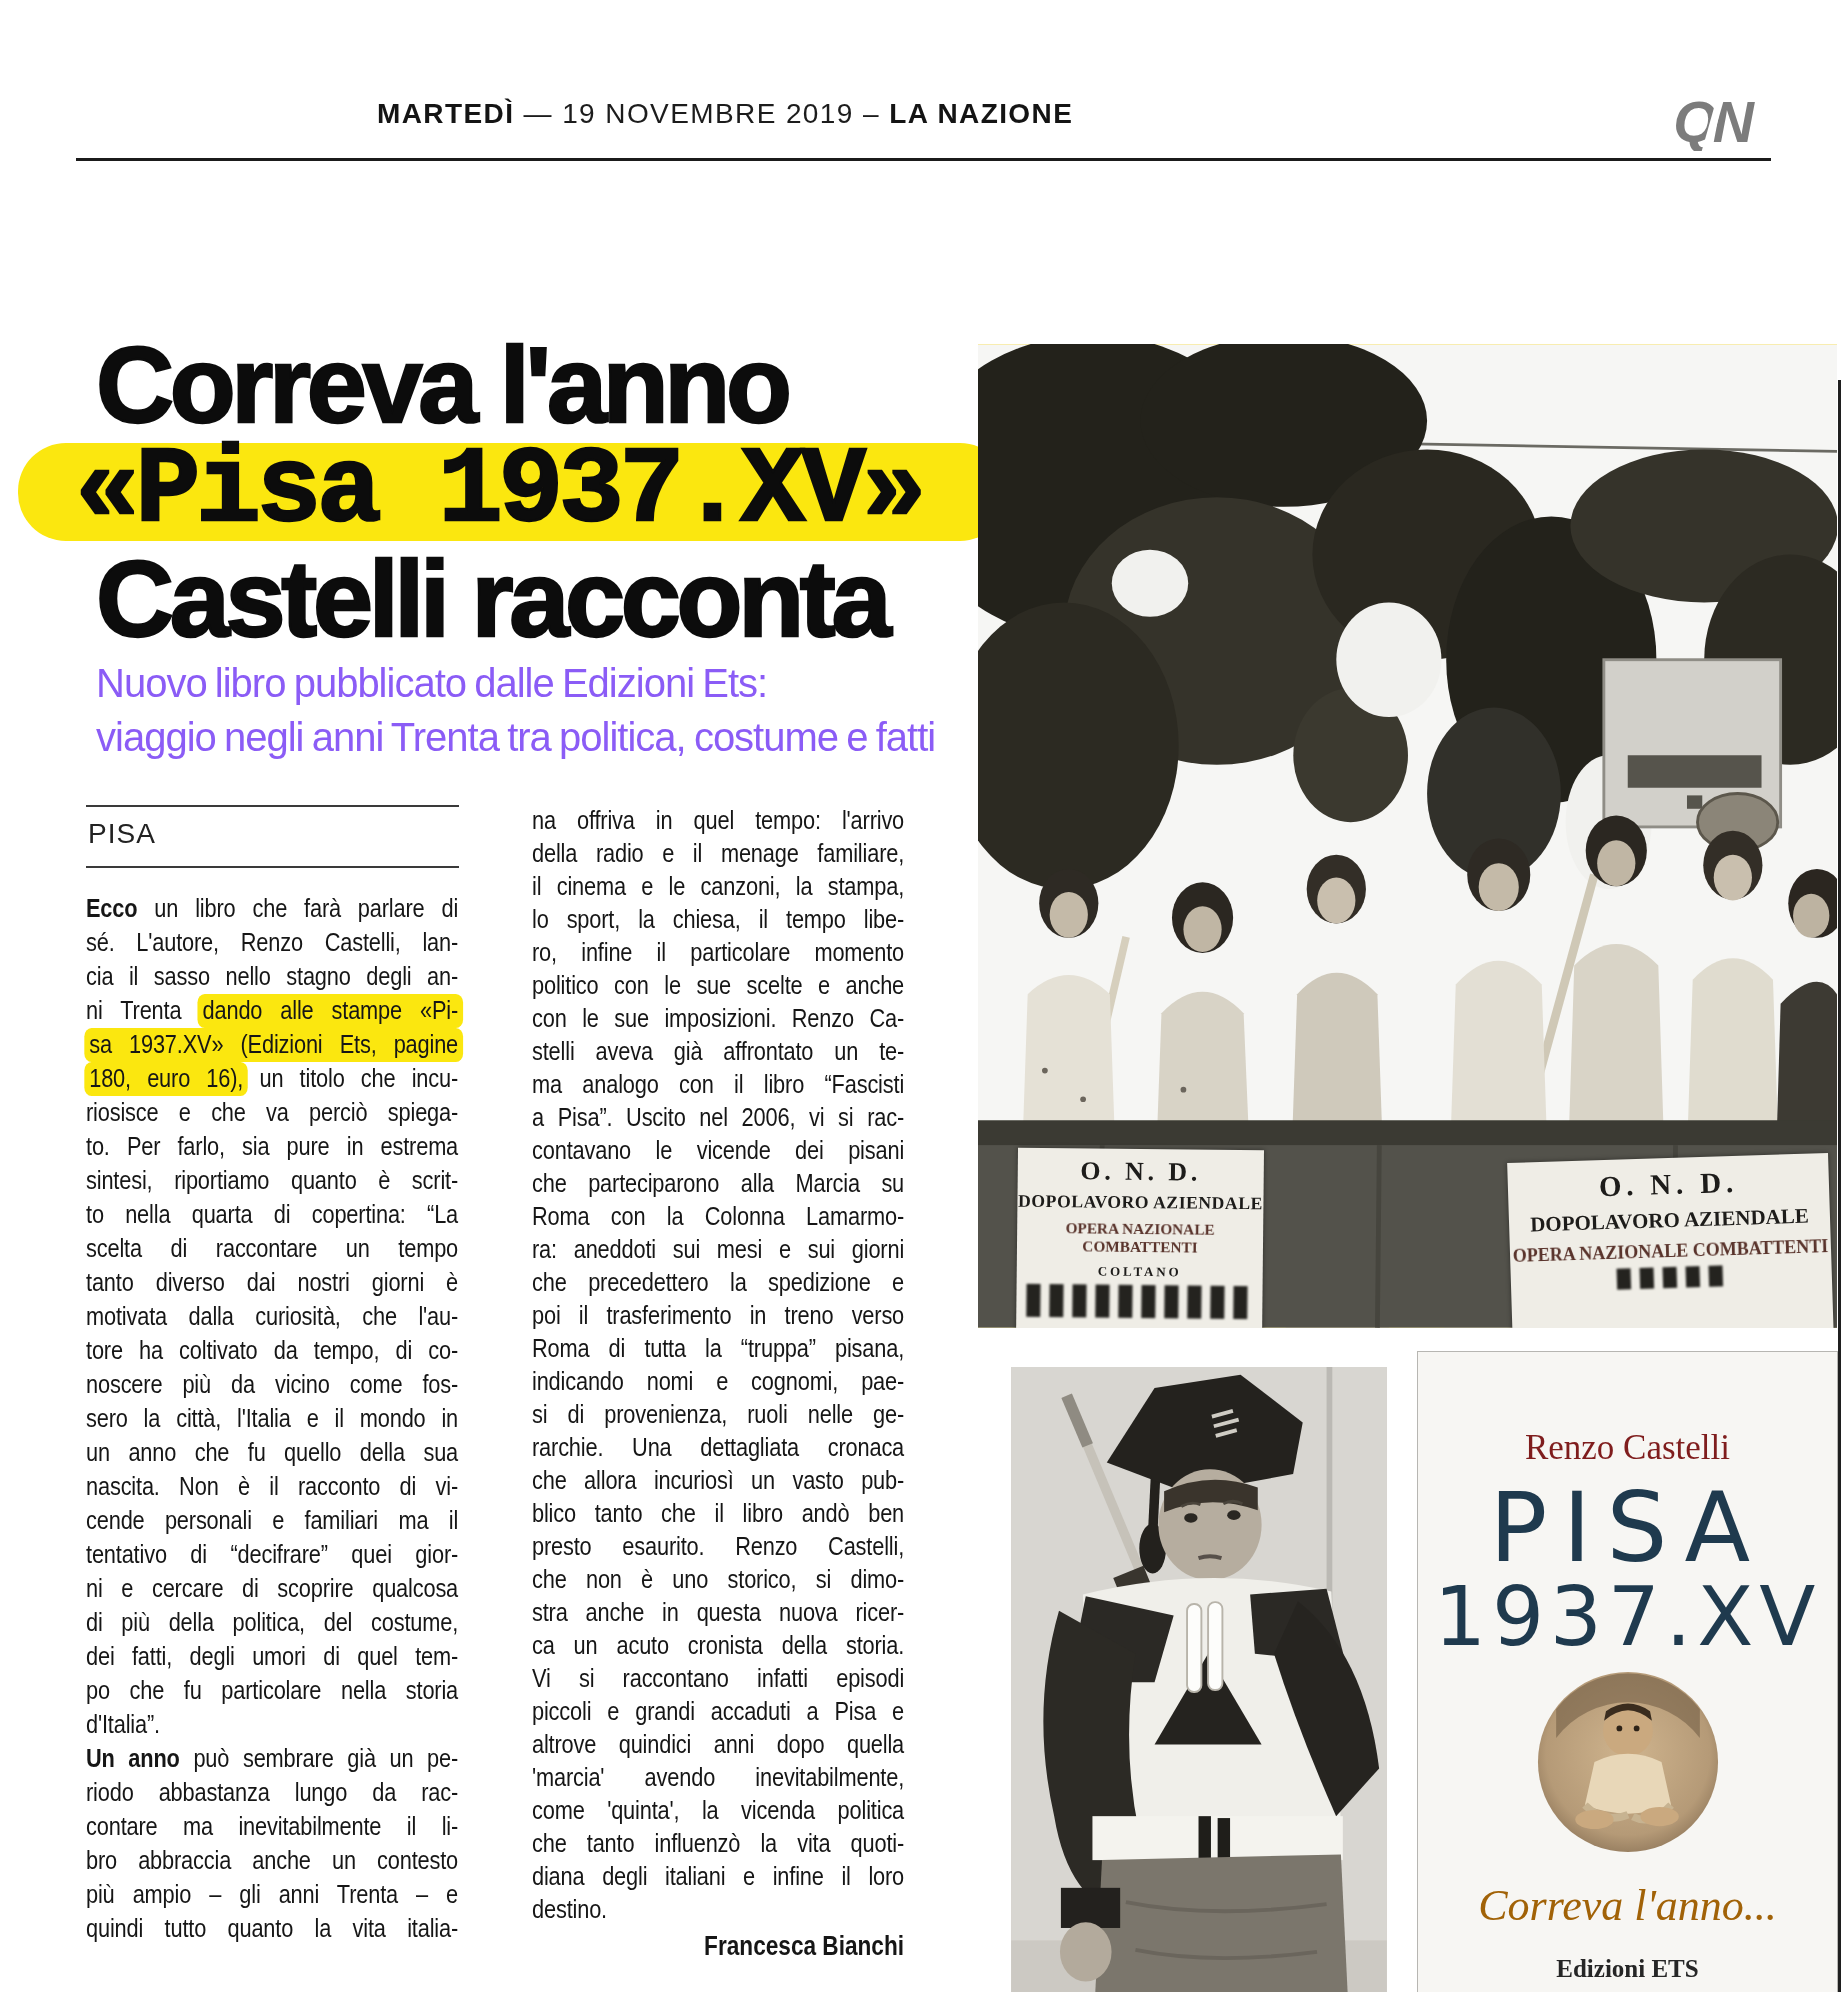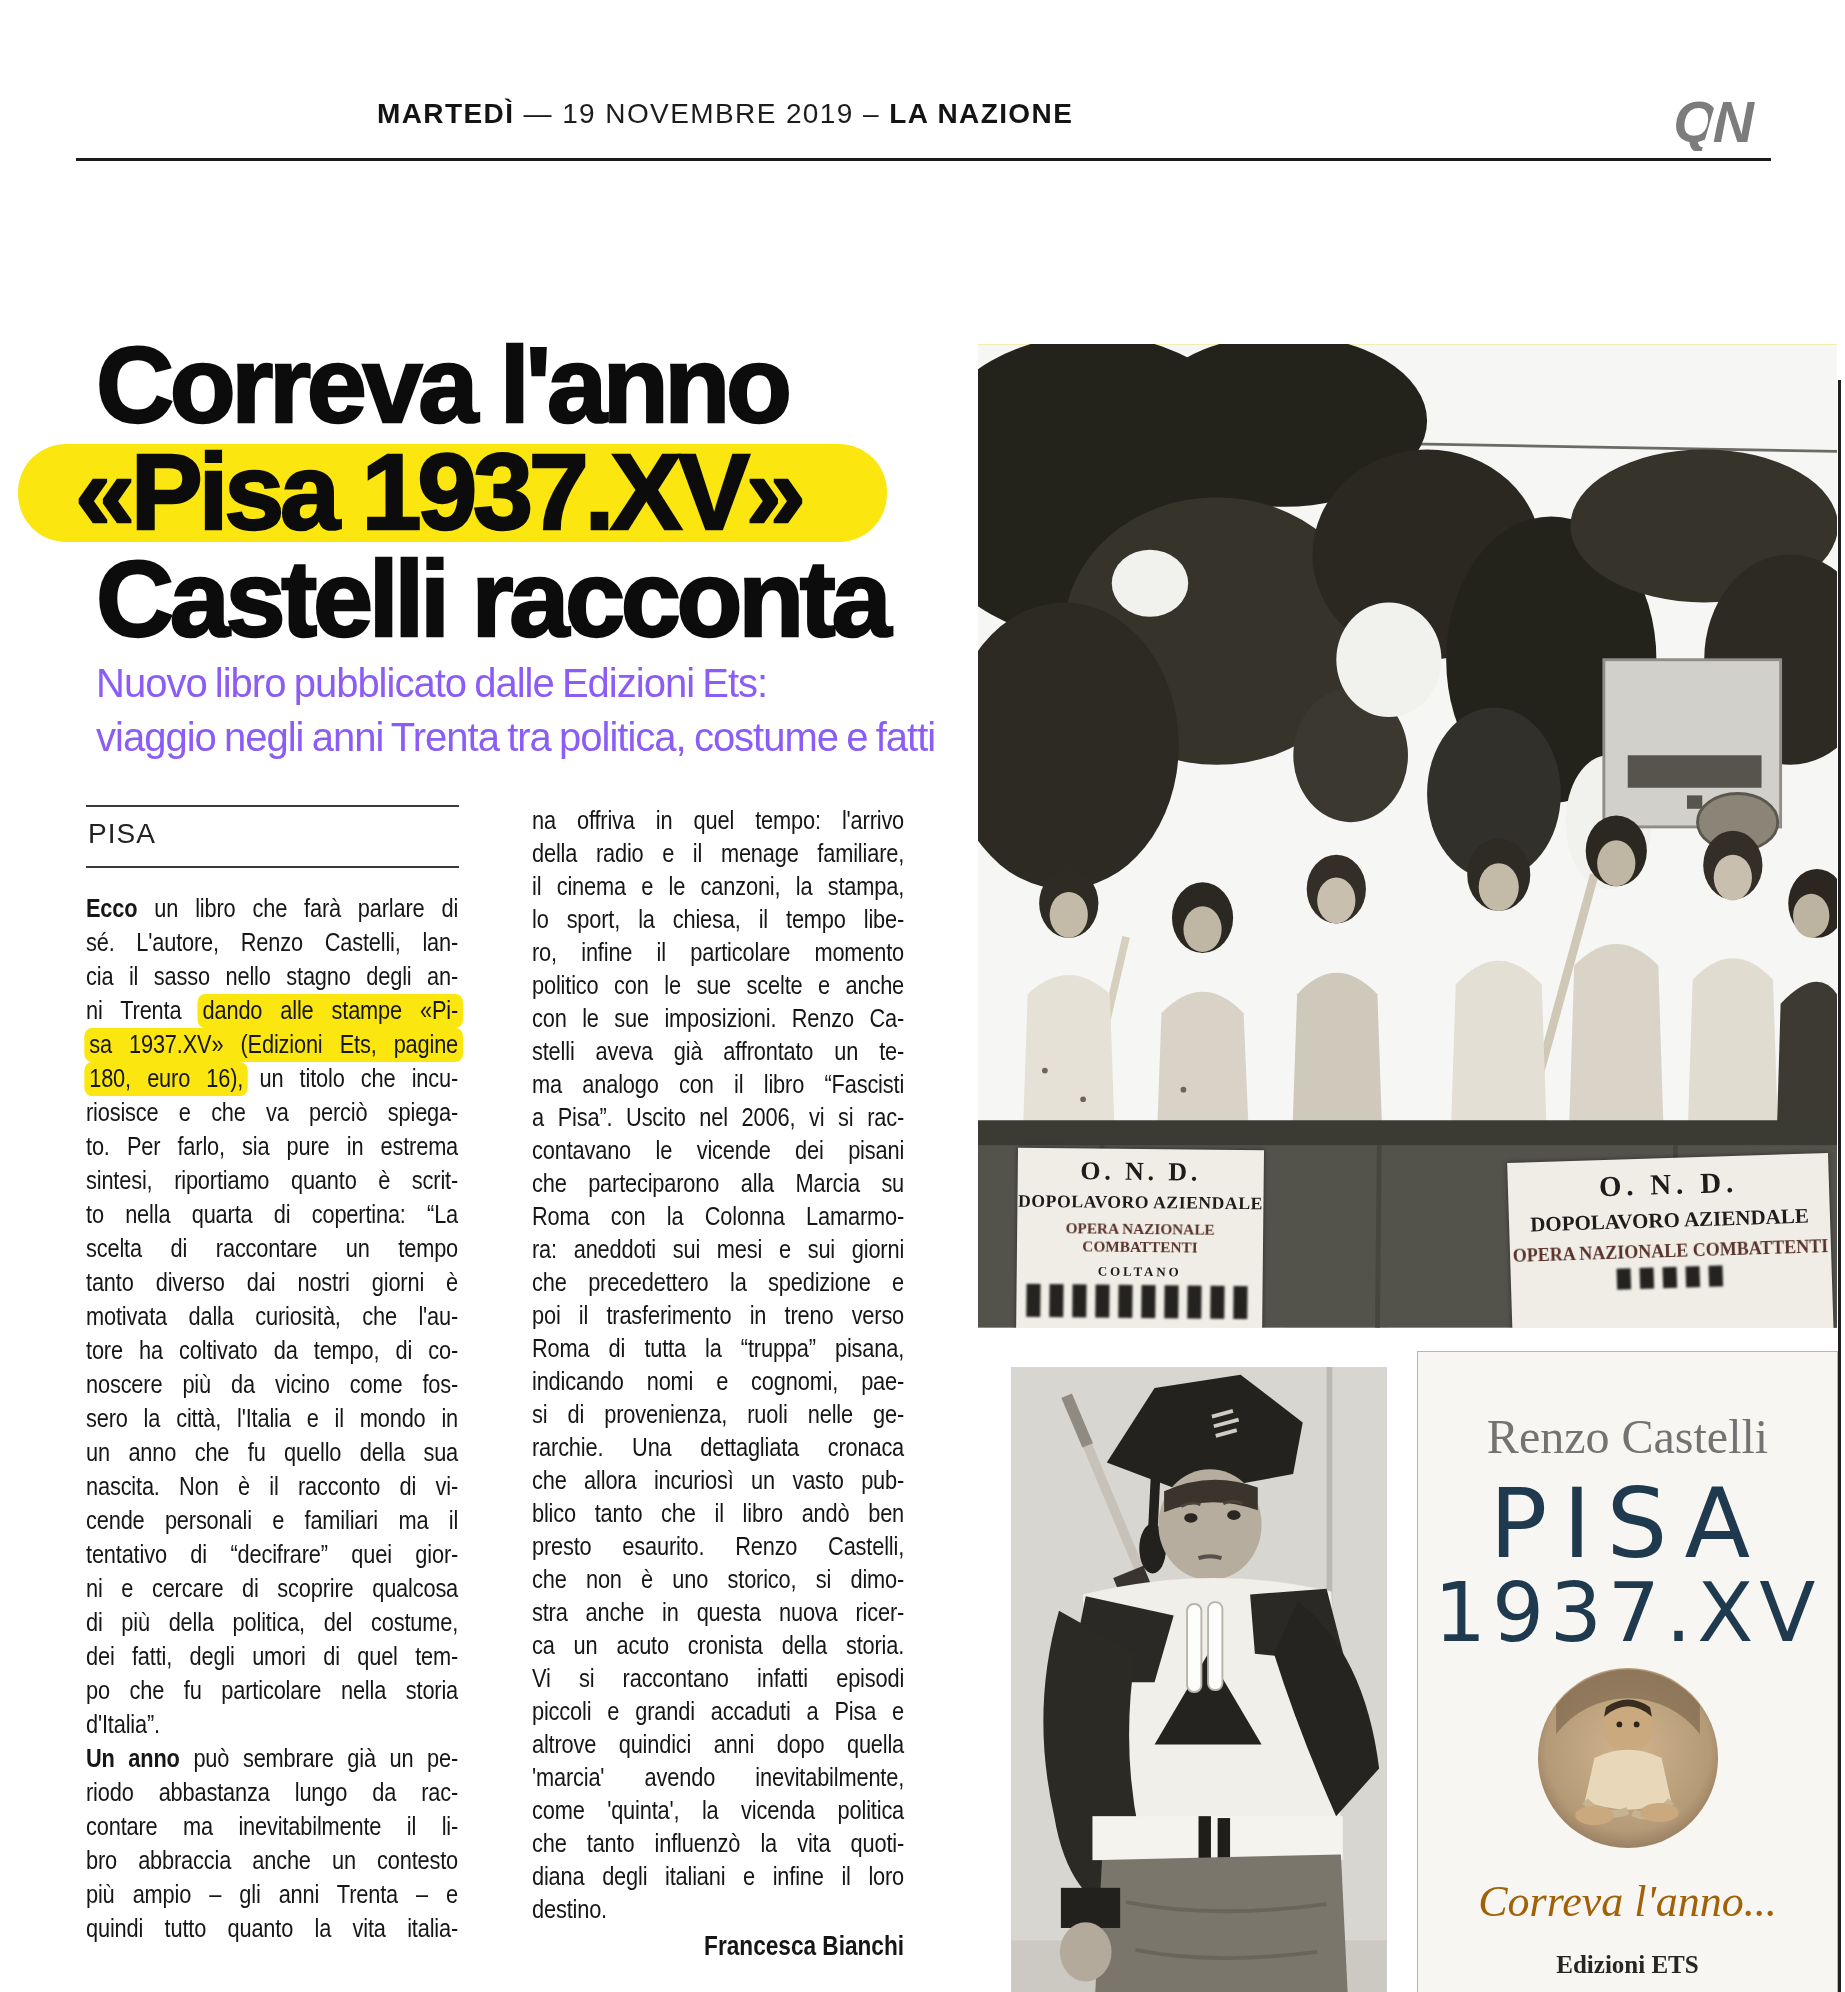--- a/index.html
+++ b/index.html
@@ -11,21 +11,21 @@
   .dateline{left:377px;top:98px;font-size:28px;letter-spacing:1.4px;color:#141414;white-space:nowrap;}
   .dateline .hb{font-weight:700;}
   .dateline .hn{font-weight:400;color:#1c1c1c;}
   .head-rule{left:76px;top:158px;width:1695px;height:2.9px;background:#1b1b1b;}
   .qn{left:1673px;top:94px;width:105px;height:57px;}
 
   
   .headline{left:96px;top:331px;width:879px;}
   .hl-line{margin:0;font-size:108px;line-height:107px;font-weight:700;letter-spacing:-4.3px;
            color:#0c0c0c;-webkit-text-stroke:2.4px #0c0c0c;white-space:nowrap;}
-  .hl-line2{margin-left:-21px;}
+  .hl-line2{margin-left:-21px;font-family:Liberation Mono, monospace;}
   .hl-pill{display:inline-block;background:#fbe70f;border-radius:48px;line-height:92px;
            padding:1.9px 86px 3.8px 57px;margin-left:-57px;}
   .subtitle{left:96px;top:656px;width:1051px;font-size:40px;line-height:54px;letter-spacing:-1px;
             word-spacing:-1.9px;color:#8b5cf6;}
 
   
   .krule{left:86px;height:1.9px;width:373px;background:#3a3a3a;}
   .kicker{left:88px;top:818px;font-size:28px;letter-spacing:1px;color:#222;}
 
   
@@ -58,21 +58,21 @@
           filter:blur(1.1px);}
   .smudge.small{width:34%;height:21px;}
 
   
   .photo-kid{left:1011px;top:1367px;width:376px;height:625px;overflow:hidden;background:#d8d6d1;}
 
   
   .book{left:1417px;top:1351px;width:419px;height:641px;background:#f7f6f3;
         border:1.9px solid #b7b6b2;border-bottom:none;text-align:center;
         font-family:"Liberation Serif",serif;overflow:hidden;}
-  .book .author{margin-top:57px;font-size:48px;color:#737373;}
+  .book .author{margin-top:76px;font-size:35px;color:#7f1d1d;}
   .book .t1{margin-top:13.4px;font-size:96px;line-height:94px;color:#1f3a4e;letter-spacing:15.3px;
             font-family:"DejaVu Sans",sans-serif;}
   .book .t2{font-size:82px;line-height:84px;color:#1f3a4e;letter-spacing:5.7px;
             font-family:"DejaVu Sans",sans-serif;}
   .book .tagline{margin-top:23px;font-size:44px;font-style:italic;color:#a16207;}
   .book .publisher{margin-top:24px;font-size:25px;font-weight:700;color:#262626;}
 
   .vrule{left:1838px;top:380px;width:2.9px;height:1612px;background:#1f1f1f;}
 </style>
 </head>

